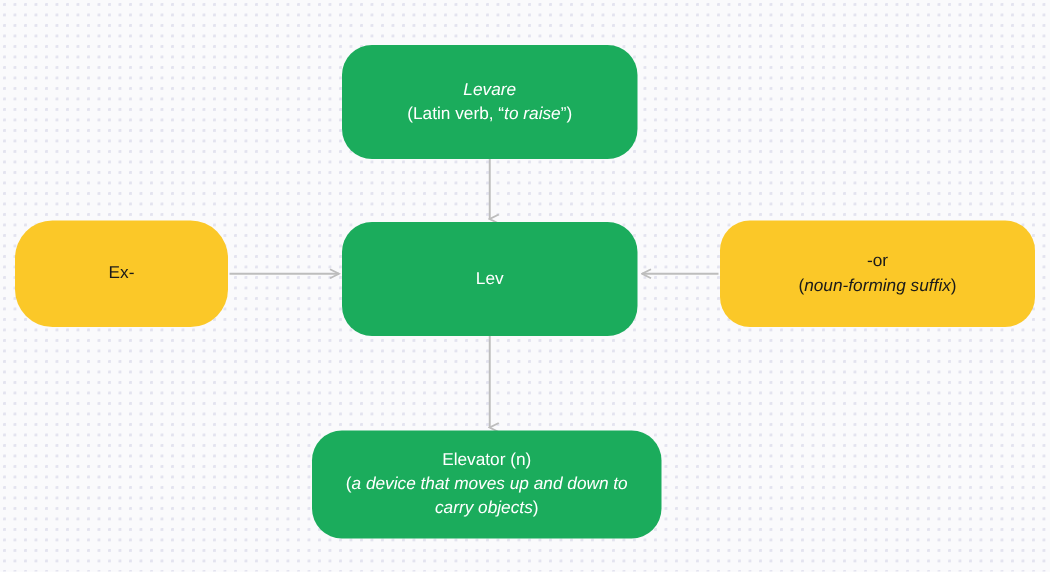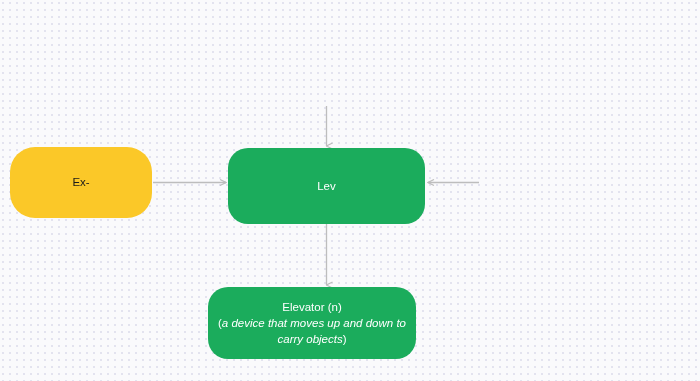--- a/index.html
+++ b/index.html
@@ -71,21 +71,21 @@
 
   .node-sub .em {
     font-style: italic;
   }
 
   
   #node-levare   { left: 228px; top: 30px;  width: 197px; height: 76px; }
   #node-lev      { left: 228px; top: 148px; width: 197px; height: 76px; }
   #node-ex       { left: 10px;  top: 147px; width: 142px; height: 71px; border-radius: 25px; }
   #node-or       { left: 480px; top: 147px; width: 210px; height: 71px; }
-  #node-elevator { left: 208px; top: 287px; width: 208px; height: 72px; }
+  #node-elevator { left: 208px; top: 287px; width: 233px; height: 72px; }
 </style>
 </head>
 <body>
 
 <div id="canvas">
 
   <svg id="edges" viewBox="0 0 700 381" width="700" height="381" aria-hidden="true">
     <defs>
       <marker id="ah-down" markerWidth="8" markerHeight="8" refX="4" refY="7" orient="auto" markerUnits="userSpaceOnUse">
         <path d="M1,1 L4,7 L7,1" fill="none" stroke="#bdbdbd" stroke-width="1.2"></path>
@@ -100,28 +100,36 @@
 
     <line x1="326.5" y1="106" x2="326.5" y2="146" stroke="#bdbdbd" stroke-width="1.3" marker-end="url(#ah-down)"></line>
 
     <line x1="153" y1="182.5" x2="226" y2="182.5" stroke="#bdbdbd" stroke-width="1.3" marker-end="url(#ah-right)"></line>
 
     <line x1="479" y1="182.5" x2="428" y2="182.5" stroke="#bdbdbd" stroke-width="1.3" marker-end="url(#ah-left)"></line>
 
     <line x1="326.5" y1="218" x2="326.5" y2="285" stroke="#bdbdbd" stroke-width="1.3" marker-end="url(#ah-down)"></line>
   </svg>
 
+  <div class="node node-green" id="node-levare">
+    <div class="node-title italic">Levare</div>
+    <div class="node-sub"><span>(Latin verb, “</span><span class="em">to raise</span><span>”)</span></div>
+  </div>
 
   <div class="node node-green" id="node-lev">
     <div class="node-title">Lev</div>
   </div>
 
   <div class="node node-yellow" id="node-ex">
     <div class="node-title">Ex-</div>
   </div>
 
+  <div class="node node-yellow" id="node-or">
+    <div class="node-title">-or</div>
+    <div class="node-sub"><span>(</span><span class="em">noun-forming suffix</span><span>)</span></div>
+  </div>
 
   <div class="node node-green" id="node-elevator">
     <div class="node-title">Elevator (n)</div>
     <div class="node-sub"><span>(</span><span class="em">a device that moves up and down to carry objects</span><span>)</span></div>
   </div>
 
 </div>
 
 </body></html>

